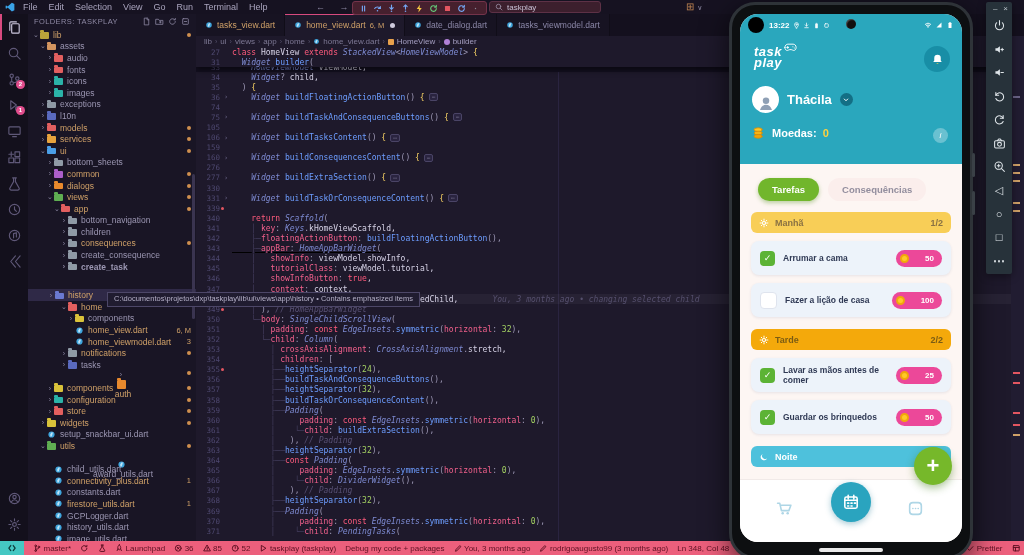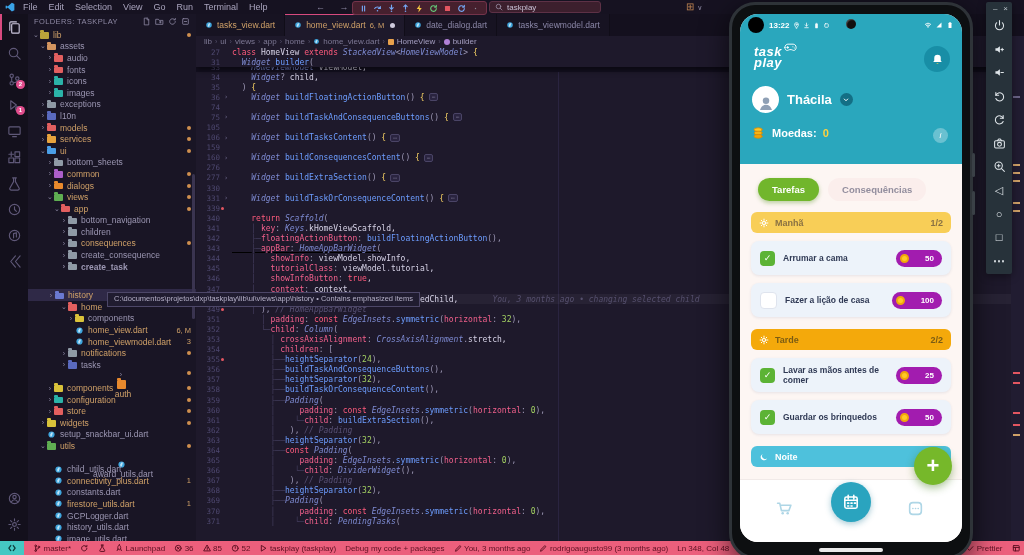--- a/index.html
+++ b/index.html
@@ -127,21 +127,21 @@
   .p-list{position:absolute;left:11px;right:11px;top:198px;}
   .sec{height:21px;border-radius:6px;display:flex;align-items:center;padding:0 8px;gap:6px;font-size:9px;font-weight:bold;}
   .sec .cnt{margin-left:auto;}
   .tcard{height:34px;border-radius:8px;background:#edf3fa;display:flex;align-items:center;padding:0 9px;
          box-shadow:0 1px 3px rgba(40,60,120,.10);margin-top:8px;}
   .cbx{width:15px;height:15px;border-radius:4px;display:flex;align-items:center;justify-content:center;
        font-size:9px;color:#fff;flex:0 0 15px;}
   .cbx.on{background:#5cb335;}
   .cbx.off{background:#fff;border:1.5px solid #dfe4ee;}
   .tlbl{font-size:8.5px;font-weight:bold;color:#303a55;margin-left:8px;}
-  .pill{margin-left:auto;height:17px;border-radius:9px;background:#a21caf;display:flex;align-items:center;
+  .pill{margin-left:auto;height:17px;border-radius:9px;background:#ec4899;display:flex;align-items:center;
         gap:16px;padding:0 8px 0 4px;color:#fff;font-size:8px;font-weight:bold;}
   .coin{width:9px;height:9px;border-radius:50%;background:#ffc928;border:2px solid #f0a70a;box-sizing:border-box;}
   .fab{position:absolute;right:10px;top:433px;width:38px;height:38px;border-radius:50%;background:#76b82a;
        color:#fff;font-size:22px;font-weight:bold;display:flex;align-items:center;justify-content:center;
        box-shadow:0 3px 8px rgba(60,120,20,.45);z-index:5;}
   .p-nav{position:absolute;left:0;right:0;bottom:0;height:62px;background:#fff;border-top:1px solid #f1eae8;}
   .nav-cart{position:absolute;left:36px;top:20px;}
   .nav-center{position:absolute;left:50%;margin-left:-20px;top:2px;width:40px;height:40px;border-radius:50%;
               background:#2aa4bf;display:flex;align-items:center;justify-content:center;box-shadow:0 2px 6px rgba(30,120,150,.4);}
   .nav-apps{position:absolute;right:38px;top:20px;}
@@ -856,20 +856,21 @@
           <div class="row"><span class="gut">340</span><span class="fold"></span><span style="white-space: pre;"><span class="tk-w">    </span><span class="tk-k">return </span><span class="tk-t">Scaffold</span><span class="tk-o">(</span></span></div>
           <div class="row"><span class="gut">341</span><span class="fold"></span><span style="white-space: pre;"><span class="tk-w">    </span><span class="tk-g">│ </span><span class="tk-p">key</span><span class="tk-o">: </span><span class="tk-t">Keys</span><span class="tk-o">.</span><span class="tk-w">kHomeViewScaffold,</span></span></div>
           <div class="row"><span class="gut">342</span><span class="fold"></span><span style="white-space: pre;"><span class="tk-w">    </span><span class="tk-g">├─</span><span class="tk-p">floatingActionButton</span><span class="tk-o">: </span><span class="tk-f">buildFloatingActionButton</span><span class="tk-o">(),</span></span></div>
           <div class="row"><span class="gut">343</span><span class="fold"></span><span style="white-space: pre; text-decoration: underline;"><span class="tk-w">    </span><span class="tk-g">├─</span><span class="tk-p">appBar</span><span class="tk-o">: </span><span class="tk-t">HomeAppBarWidget</span><span class="tk-o">(</span></span></div>
           <div class="row"><span class="gut">344</span><span class="fold"></span><span style="white-space: pre;"><span class="tk-w">    </span><span class="tk-g">│ </span><span class="tk-w">  </span><span class="tk-p">showInfo</span><span class="tk-o">: </span><span class="tk-w">viewModel</span><span class="tk-o">.</span><span class="tk-w">showInfo,</span></span></div>
           <div class="row"><span class="gut">345</span><span class="fold"></span><span style="white-space: pre;"><span class="tk-w">    </span><span class="tk-g">│ </span><span class="tk-w">  </span><span class="tk-p">tutorialClass</span><span class="tk-o">: </span><span class="tk-w">viewModel</span><span class="tk-o">.</span><span class="tk-w">tutorial,</span></span></div>
           <div class="row"><span class="gut">346</span><span class="fold"></span><span style="white-space: pre;"><span class="tk-w">    </span><span class="tk-g">│ </span><span class="tk-w">  </span><span class="tk-p">showInfoButton</span><span class="tk-o">: </span><span class="tk-k">true</span><span class="tk-w">,</span></span></div>
           <div class="row"><span class="gut">347</span><span class="fold"></span><span style="white-space: pre;"><span class="tk-w">    </span><span class="tk-g">│ </span><span class="tk-w">  </span><span class="tk-p">context</span><span class="tk-o">: </span><span class="tk-w">context,</span></span></div>
           <div class="row hl"><span class="gut">348</span><span class="fold"></span><span style="white-space: pre;"><span class="tk-w">    </span><span class="tk-g">│ </span><span class="tk-w">  </span><span class="tk-p">selectedChild</span><span class="tk-o">: </span><span class="tk-w">viewModel</span><span class="tk-o">.</span><span class="tk-w">selectedChild,</span></span><span class="blame">You, 3 months ago • changing selected child</span></div>
           <div class="row"><span class="gut">349<span class="gdot"></span></span><span class="fold"></span><span style="white-space: pre;"><span class="tk-w">    </span><span class="tk-g">│ </span><span class="tk-o">), </span><span class="tk-c">// HomeAppBarWidget</span></span></div>
+          <div class="row"><span class="gut">350</span><span class="fold"></span><span style="white-space: pre;"><span class="tk-w">    </span><span class="tk-g">└─</span><span class="tk-p">body</span><span class="tk-o">: </span><span class="tk-t">SingleChildScrollView</span><span class="tk-o">(</span></span></div>
           <div class="row"><span class="gut">351</span><span class="fold"></span><span style="white-space: pre;"><span class="tk-w">      </span><span class="tk-g">│ </span><span class="tk-p">padding</span><span class="tk-o">: </span><span class="tk-k">const </span><span class="tk-t">EdgeInsets</span><span class="tk-o">.</span><span class="tk-f">symmetric</span><span class="tk-o">(</span><span class="tk-p">horizontal</span><span class="tk-o">: </span><span class="tk-n">32</span><span class="tk-o">),</span></span></div>
           <div class="row"><span class="gut">352</span><span class="fold"></span><span style="white-space: pre;"><span class="tk-w">      </span><span class="tk-g">└─</span><span class="tk-p">child</span><span class="tk-o">: </span><span class="tk-t">Column</span><span class="tk-o">(</span></span></div>
           <div class="row"><span class="gut">353</span><span class="fold"></span><span style="white-space: pre;"><span class="tk-w">        </span><span class="tk-g">│ </span><span class="tk-p">crossAxisAlignment</span><span class="tk-o">: </span><span class="tk-t">CrossAxisAlignment</span><span class="tk-o">.</span><span class="tk-w">stretch,</span></span></div>
           <div class="row"><span class="gut">354</span><span class="fold"></span><span style="white-space: pre;"><span class="tk-w">        </span><span class="tk-g">│ </span><span class="tk-p">children</span><span class="tk-o">: [</span></span></div>
           <div class="row"><span class="gut">355<span class="gdot"></span></span><span class="fold"></span><span style="white-space: pre;"><span class="tk-w">        </span><span class="tk-g">├──</span><span class="tk-f">heightSeparator</span><span class="tk-o">(</span><span class="tk-n">24</span><span class="tk-o">),</span></span></div>
           <div class="row"><span class="gut">356</span><span class="fold"></span><span style="white-space: pre;"><span class="tk-w">        </span><span class="tk-g">├──</span><span class="tk-f">buildTaskAndConsequenceButtons</span><span class="tk-o">(),</span></span></div>
           <div class="row"><span class="gut">357</span><span class="fold"></span><span style="white-space: pre;"><span class="tk-w">        </span><span class="tk-g">├──</span><span class="tk-f">heightSeparator</span><span class="tk-o">(</span><span class="tk-n">32</span><span class="tk-o">),</span></span></div>
           <div class="row"><span class="gut">358</span><span class="fold"></span><span style="white-space: pre;"><span class="tk-w">        </span><span class="tk-g">├──</span><span class="tk-f">buildTaskOrConsequenceContent</span><span class="tk-o">(),</span></span></div>
           <div class="row"><span class="gut">359</span><span class="fold"></span><span style="white-space: pre;"><span class="tk-w">        </span><span class="tk-g">├──</span><span class="tk-t">Padding</span><span class="tk-o">(</span></span></div>
           <div class="row"><span class="gut">360</span><span class="fold"></span><span style="white-space: pre;"><span class="tk-w">        </span><span class="tk-g">│ </span><span class="tk-w">    </span><span class="tk-p">padding</span><span class="tk-o">: </span><span class="tk-k">const </span><span class="tk-t">EdgeInsets</span><span class="tk-o">.</span><span class="tk-f">symmetric</span><span class="tk-o">(</span><span class="tk-p">horizontal</span><span class="tk-o">: </span><span class="tk-n">0</span><span class="tk-o">),</span></span></div>

